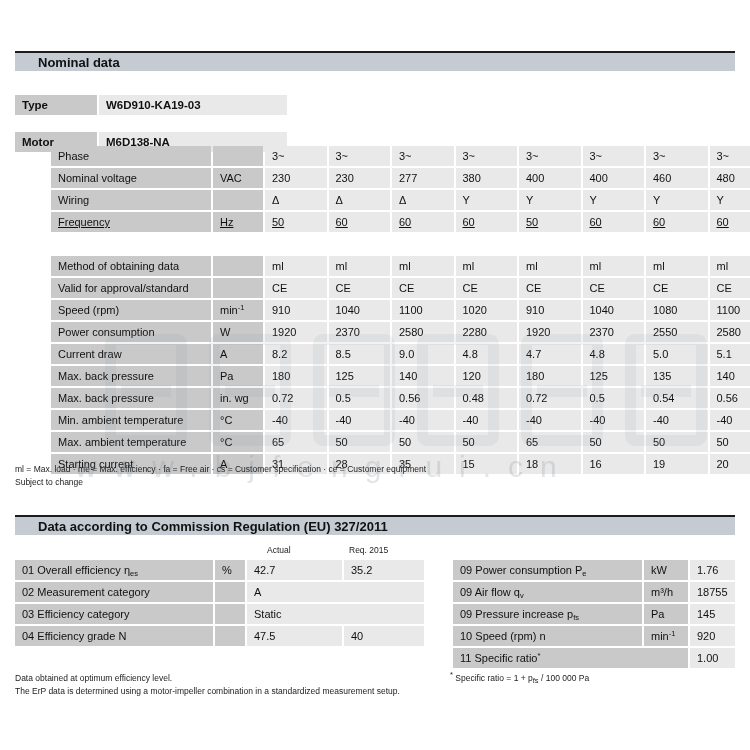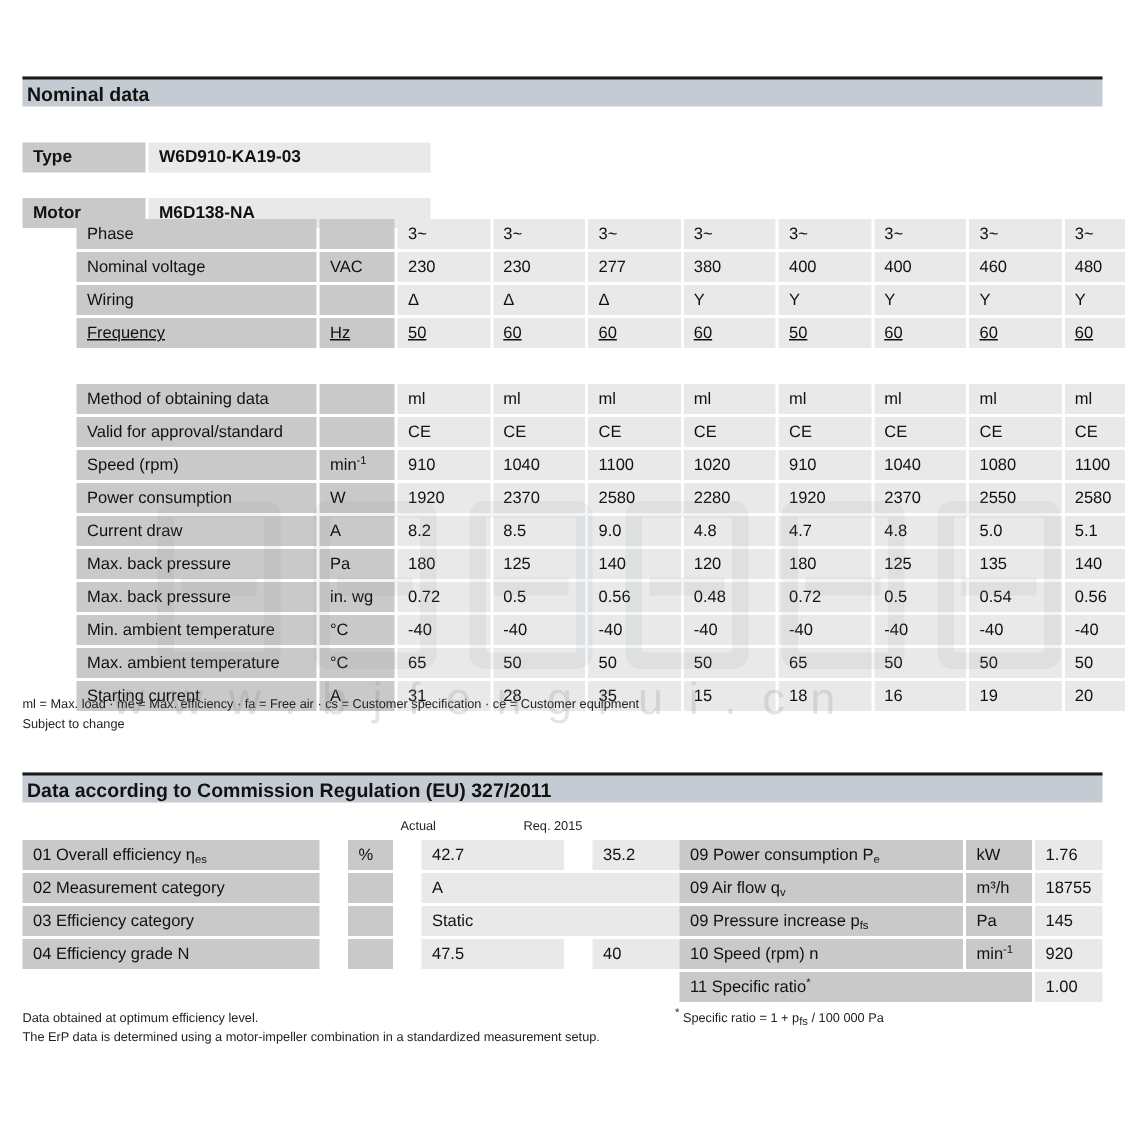--- a/index.html
+++ b/index.html
@@ -11,21 +11,21 @@
     position:relative;
     overflow:hidden;
   }
   .page { position:absolute; left:15px; top:0; width:720px; height:750px; }
 
   
   .bar {
     position:absolute; left:0; width:720px; height:20px;
     background:#c4cbd3; border-top:2px solid #1b1b1b;
     line-height:20px; font-weight:bold; font-size:13px;
-    padding-left:3px; box-sizing:border-box;
+    padding-left:23px; box-sizing:border-box;
   }
 
   
   .cell {
     height:20px; line-height:20px; font-size:11px;
     padding-left:7px; box-sizing:border-box;
     white-space:nowrap; overflow:hidden;
   }
   .c-gray  { background:#c9c9c9; }
   .c-light { background:#e9e9e9; }
@@ -38,21 +38,21 @@
   .info-row { display:grid; grid-template-columns:82px 188px; gap:2px; margin-bottom:17px; }
   .info-row .cell { font-weight:bold; font-size:11.5px; }
 
   
   .mtable { position:absolute; left:0; width:720px;padding-left:36px; }
   .m-row { display:grid; grid-template-columns:160px 50px repeat(8,1fr); gap:2px; margin-bottom:2px; }
   .m-gap { margin-bottom:24px;text-decoration:underline; }
 
   
   .erptable { position:absolute; }
-  .l-row { display:grid; grid-template-columns:198px 30px 95px 80px; gap:19px; margin-bottom:2px; }
+  .l-row { display:grid; grid-template-columns:198px 30px 95px 80px; gap:2px; margin-bottom:2px; }
   .r-row { display:grid; grid-template-columns:189px 44px 45px; gap:2px; margin-bottom:2px; }
 
   .colhead { position:absolute; font-size:8.5px; color:#222; height:12px; line-height:12px; }
 
   .fnote { position:absolute; left:0; font-size:8.5px; color:#222; white-space:nowrap; }
 
   
   .wm-blocks {
     position:absolute; left:90px; top:334px;
     display:flex; gap:22px; z-index:6; pointer-events:none;

